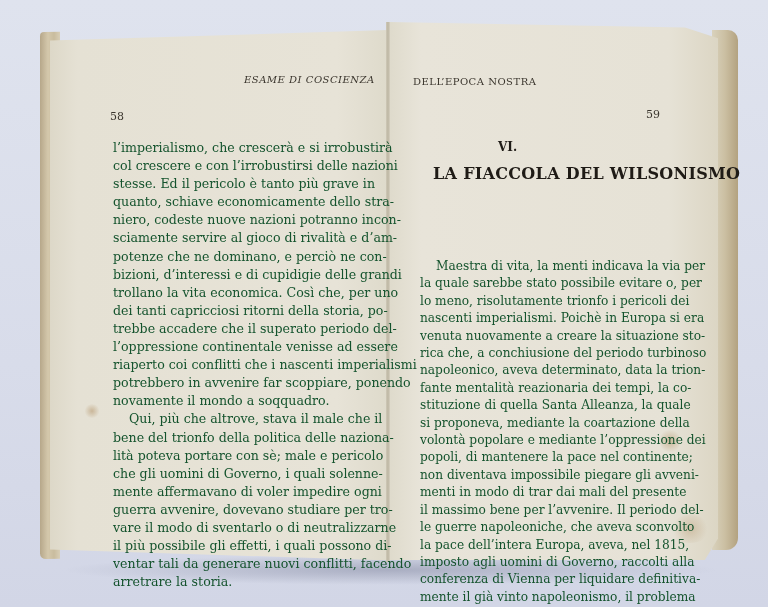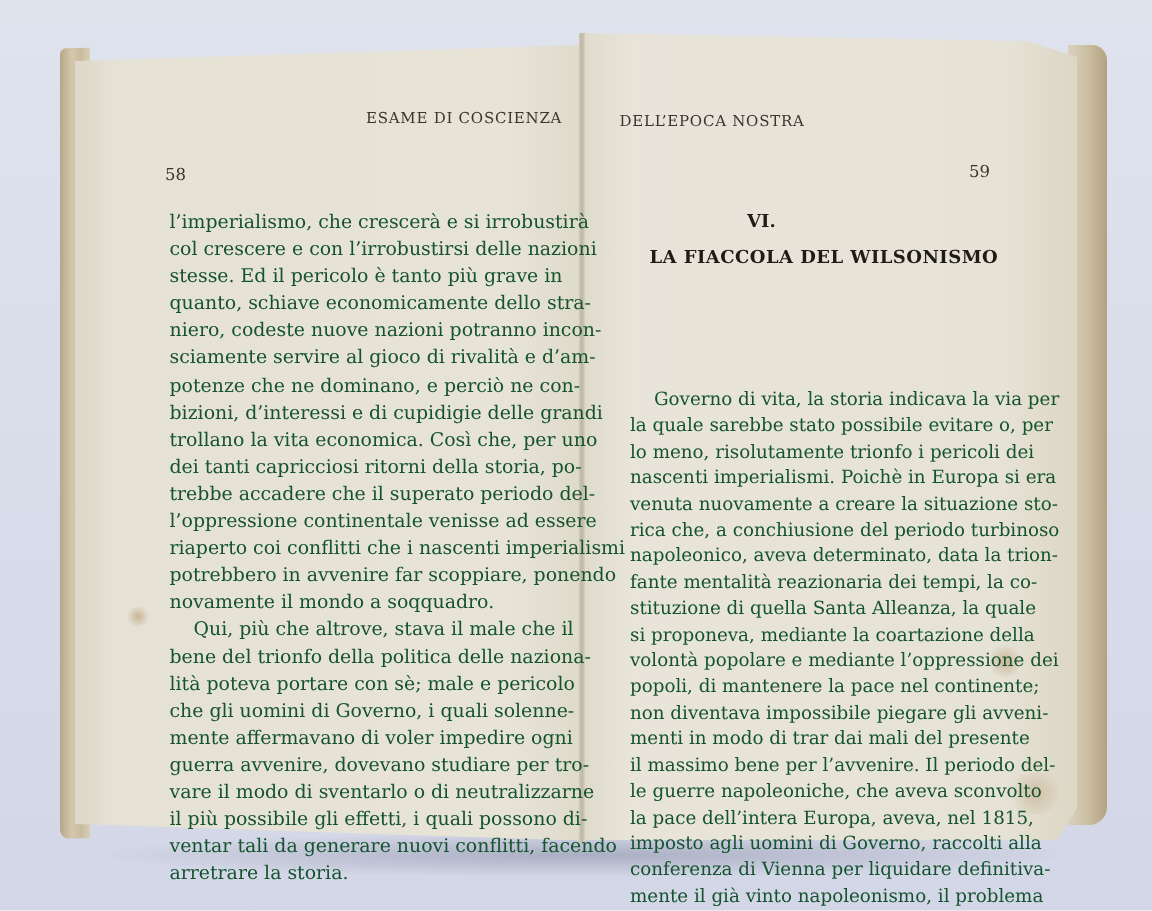--- a/index.html
+++ b/index.html
@@ -58,42 +58,42 @@
   .text-block {
     position: absolute; font-size: 12.6px; line-height: 18.1px; color: #14532d; margin-top: 40px;
   }
   .text-block .line { display: block; white-space: nowrap; text-align: justify; text-align-last: justify; }
   .text-block .line.last { text-align-last: left; }
   .text-block .line.indent { padding-left: 16px; }
   .chapter-num {
     position: absolute; left: 498px; top: 140px; font-size: 12px; font-weight: bold; color: #1f1b16;
   }
   .chapter-title {
-    position: absolute; left: 433px; top: 164px; font-size: 12px; font-weight: bold; letter-spacing: 0.3px; color: #1f1b16;
+    position: absolute; left: 433px; top: 164px; font-size: 16px; font-weight: bold; letter-spacing: 0.3px; color: #1f1b16;
   }
 </style>
 </head>
 <body>
 
 <div class="shadow"></div>
 
 <div>
   <div class="page-left-edge"></div>
   <div class="page-right-edge"></div>
 
   <div class="page page-left"></div>
   <div class="page page-right"></div>
   <div class="gutter"></div>
 
   <div class="stain" style="left:84px;top:404px;width:16px;height:14px;"></div>
   <div class="stain" style="left:660px;top:428px;width:20px;height:26px;"></div>
   <div class="stain" style="left:670px;top:515px;width:40px;height:28px;opacity:0.7;"></div>
 
   <span class="page-num" style="left:110px;top:82px;">58</span>
-  <span class="running-head" style="left:244px;top:74px;">ESAME DI COSCIENZA</span>
+  <span class="running-head" style="left:244px;top:74px;font-style:italic;">ESAME DI COSCIENZA</span>
 
   <div class="text-block" style="left:113px;top:99px;width:262px;">
     <div>
       <span class="line">l’imperialismo, che crescerà e si irrobustirà</span>
       <span class="line">col crescere e con l’irrobustirsi delle nazioni</span>
       <span class="line">stesse. Ed il pericolo è tanto più grave in</span>
       <span class="line">quanto, schiave economicamente dello stra-</span>
       <span class="line">niero, codeste nuove nazioni potranno incon-</span>
       <span class="line">sciamente servire al gioco di rivalità e d’am-</span>
       <span class="line">potenze che ne dominano, e perciò ne con-</span>
@@ -121,21 +121,21 @@
   </div>
 
   <span class="running-head" style="left:398px;top:76px;margin-left:15px;">DELL’EPOCA NOSTRA</span>
   <span class="page-num" style="left:646px;top:80px;">59</span>
 
   <span class="chapter-num">VI.</span>
   <span class="chapter-title">LA FIACCOLA DEL WILSONISMO</span>
 
   <div class="text-block" style="left:420px;top:218px;width:238px;font-size:12.2px;line-height:17.4px;">
     <div>
-      <span class="line indent">Governo di vita, la storia indicava la via per</span>
+      <span class="line indent">Maestra di vita, la menti indicava la via per</span>
       <span class="line">la quale sarebbe stato possibile evitare o, per</span>
       <span class="line">lo meno, risolutamente trionfo i pericoli dei</span>
       <span class="line">nascenti imperialismi. Poichè in Europa si era</span>
       <span class="line">venuta nuovamente a creare la situazione sto-</span>
       <span class="line">rica che, a conchiusione del periodo turbinoso</span>
       <span class="line">napoleonico, aveva determinato, data la trion-</span>
       <span class="line">fante mentalità reazionaria dei tempi, la co-</span>
       <span class="line">stituzione di quella Santa Alleanza, la quale</span>
       <span class="line">si proponeva, mediante la coartazione della</span>
       <span class="line">volontà popolare e mediante l’oppressione dei</span>

